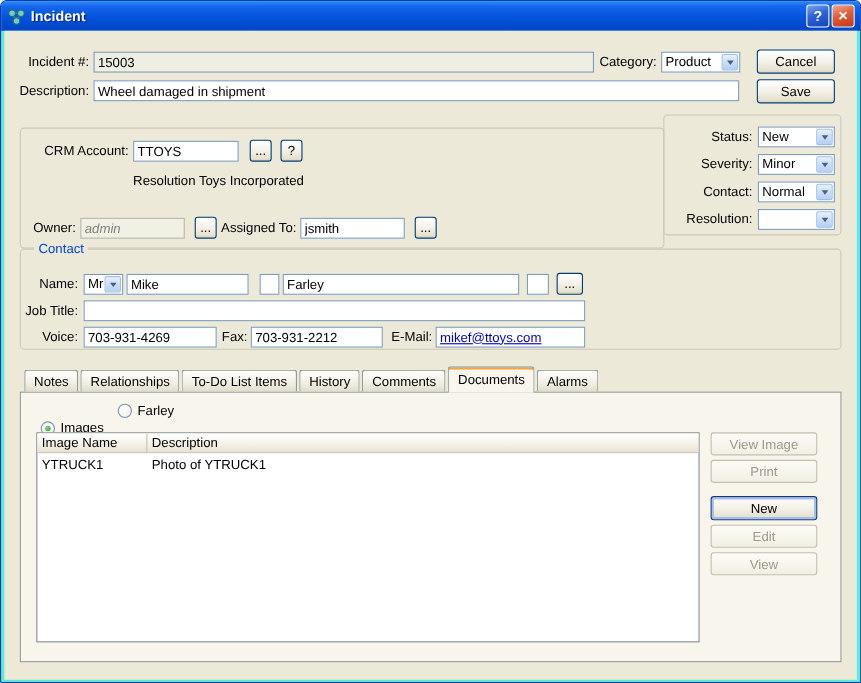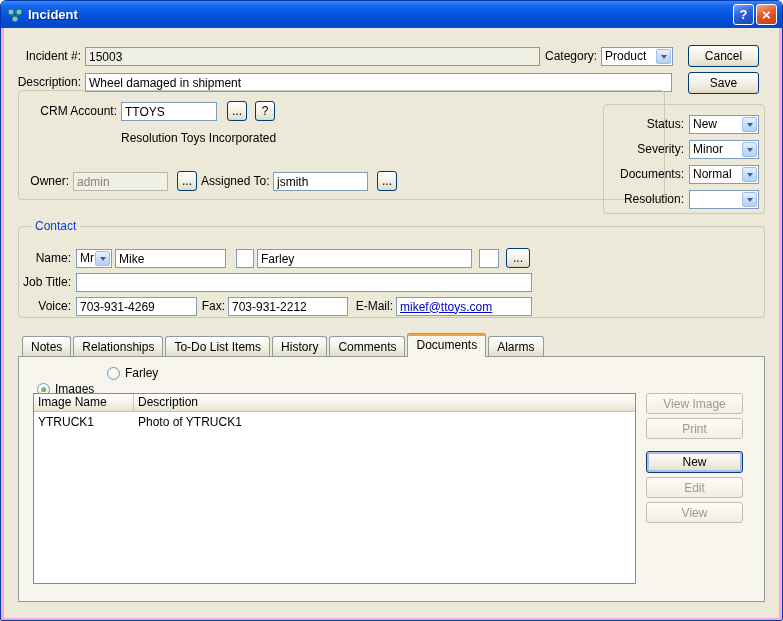--- a/index.html
+++ b/index.html
@@ -1,20 +1,20 @@
 <!DOCTYPE html>
 <html><head>
 <meta charset="utf-8">
 <style>
   * { box-sizing: border-box; }
   html,body { margin:0; padding:0; background:#ffffff; font-family:"Liberation Sans",sans-serif; }
 
   .window {
     position:relative; width:783px; height:621px;
-    background:#f9a8d4; border:1px solid #0639AC;
+    background:#5eead4; border:1px solid #0639AC;
     border-radius:6px 6px 2px 2px; overflow:hidden;
     padding:0 3px 20px;
   }
   .titlebar {
     height:27px; display:flex; align-items:center;
     padding:0 5px 0 6px; margin:0 -3px;
     background:linear-gradient(180deg,#2F8CF5 0%,#1665EC 18%,#0655DE 50%,#0346C8 92%,#0A4FD0 100%);
   }
   .app-icon { width:16px; height:16px; display:inline-block; }
   .title-text { flex:1; margin-left:5px; color:#fff; font-size:13px; font-weight:bold; text-shadow:1px 1px 1px #00238E; }
@@ -29,21 +29,21 @@
   .content { position:relative; height:590px; background:#ECE9D8; }
 
   .lbl { position:absolute; height:19px; line-height:19px; font-size:12px; color:#000; text-align:right; white-space:nowrap; }
   .txt { position:absolute; font-size:12px; color:#000; white-space:nowrap; }
 
   .tf {
     position:absolute; height:19px; border:1px solid #7F9DB9; background:#fff;
     font:12px "Liberation Sans",sans-serif; padding:0 3px; color:#000;
   }
   .tf.ro  { background:#EFEEE3; }
-  .tf.dis { background:#F1F0E5; color:#82807A; border-color:#B9B6A8; }
+  .tf.dis { background:#F1F0E5; color:#82807A; border-color:#B9B6A8;font-style:italic; }
   .tf.email { color:#0000CC; text-decoration:underline; }
 
   .combo { position:absolute; height:19px; background:#fff; border:1px solid #7F9DB9; }
   .combo .val { display:block; margin-right:17px; padding:1px 3px; font-size:12px; line-height:15px; white-space:nowrap; overflow:hidden; }
   .combo .cbtn {
     position:absolute; top:1px; right:1px; bottom:1px; width:15px;
     background:linear-gradient(180deg,#E8F1FC,#CBDEF6 50%,#B6D0F2);
     border:1px solid #9EBEEA; border-radius:2px;
     display:flex; align-items:center; justify-content:center;
   }
@@ -123,21 +123,21 @@
       <span class="cbtn">
           <i></i>
         </span>
     </div>
     <button class="btn" style="left:684px;top:17px;width:71px;height:22px">Cancel</button>
 
     <span class="lbl" style="left:6px;top:45px;width:71px">Description:</span>
     <input class="tf" style="left: 81px; top: 45px; width: 587px;" value="Wheel damaged in shipment">
     <button class="btn" style="left:684px;top:44px;width:71px;height:22px">Save</button>
 
-    <div class="group" style="left:14px;top:62px;width:647px;height:110px">
+    <div class="group" style="left:14px;top:88px;width:586px;height:110px">
       <span class="lbl" style="left:6px;top:11px;width:92px">CRM Account:</span>
       <input class="tf" style="left: 102px; top: 11px; width: 96px;" value="TTOYS">
       <button class="btn" style="left:208px;top:10px;width:20px;height:20px">...</button>
       <button class="btn" style="left:236px;top:10px;width:20px;height:20px">?</button>
       <span class="txt" style="left:102px;top:40px">Resolution Toys Incorporated</span>
 
       <span class="lbl" style="left:6px;top:81px;width:44px">Owner:</span>
       <input class="tf dis" style="left: 54px; top: 81px; width: 95px;" disabled="" value="admin">
       <button class="btn" style="left:158px;top:80px;width:20px;height:20px">...</button>
       <span class="lbl" style="left:182px;top:81px;width:68px">Assigned To:</span>
@@ -153,21 +153,21 @@
             <i></i>
           </span>
       </div>
       <span class="lbl" style="left:4px;top:35px;width:76px">Severity:</span>
       <div class="combo" style="left:85px;top:35px;width:70px">
         <span class="val">Minor</span>
         <span class="cbtn">
             <i></i>
           </span>
       </div>
-      <span class="lbl" style="left:4px;top:60px;width:76px">Documents:</span>
+      <span class="lbl" style="left:4px;top:60px;width:76px">Contact:</span>
       <div class="combo" style="left:85px;top:60px;width:70px">
         <span class="val">Normal</span>
         <span class="cbtn">
             <i></i>
           </span>
       </div>
       <span class="lbl" style="left:4px;top:85px;width:76px">Resolution:</span>
       <div class="combo" style="left:85px;top:85px;width:70px">
         <span class="val"></span>
         <span class="cbtn">

